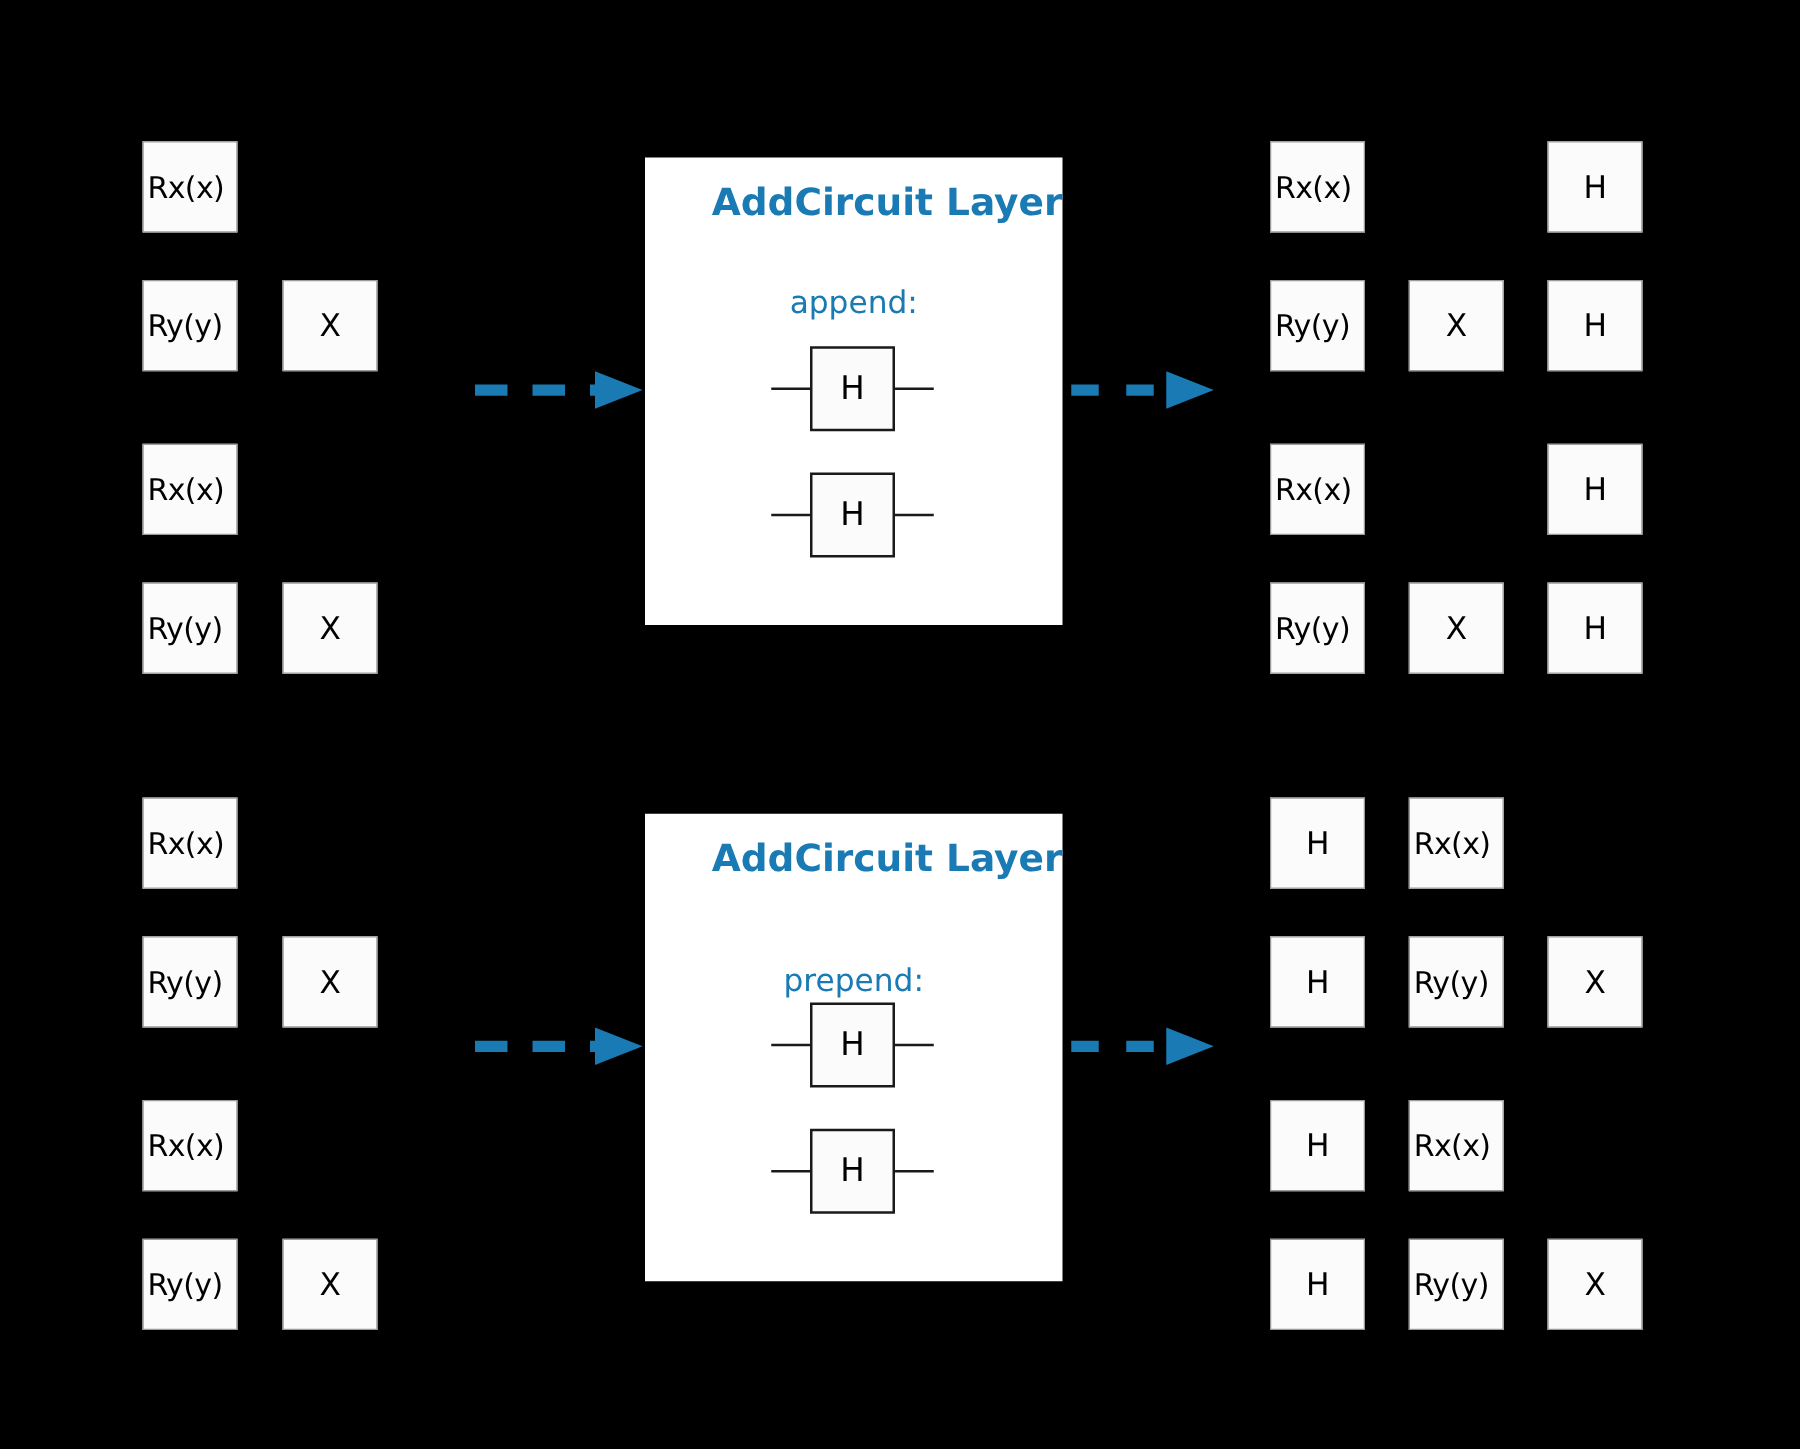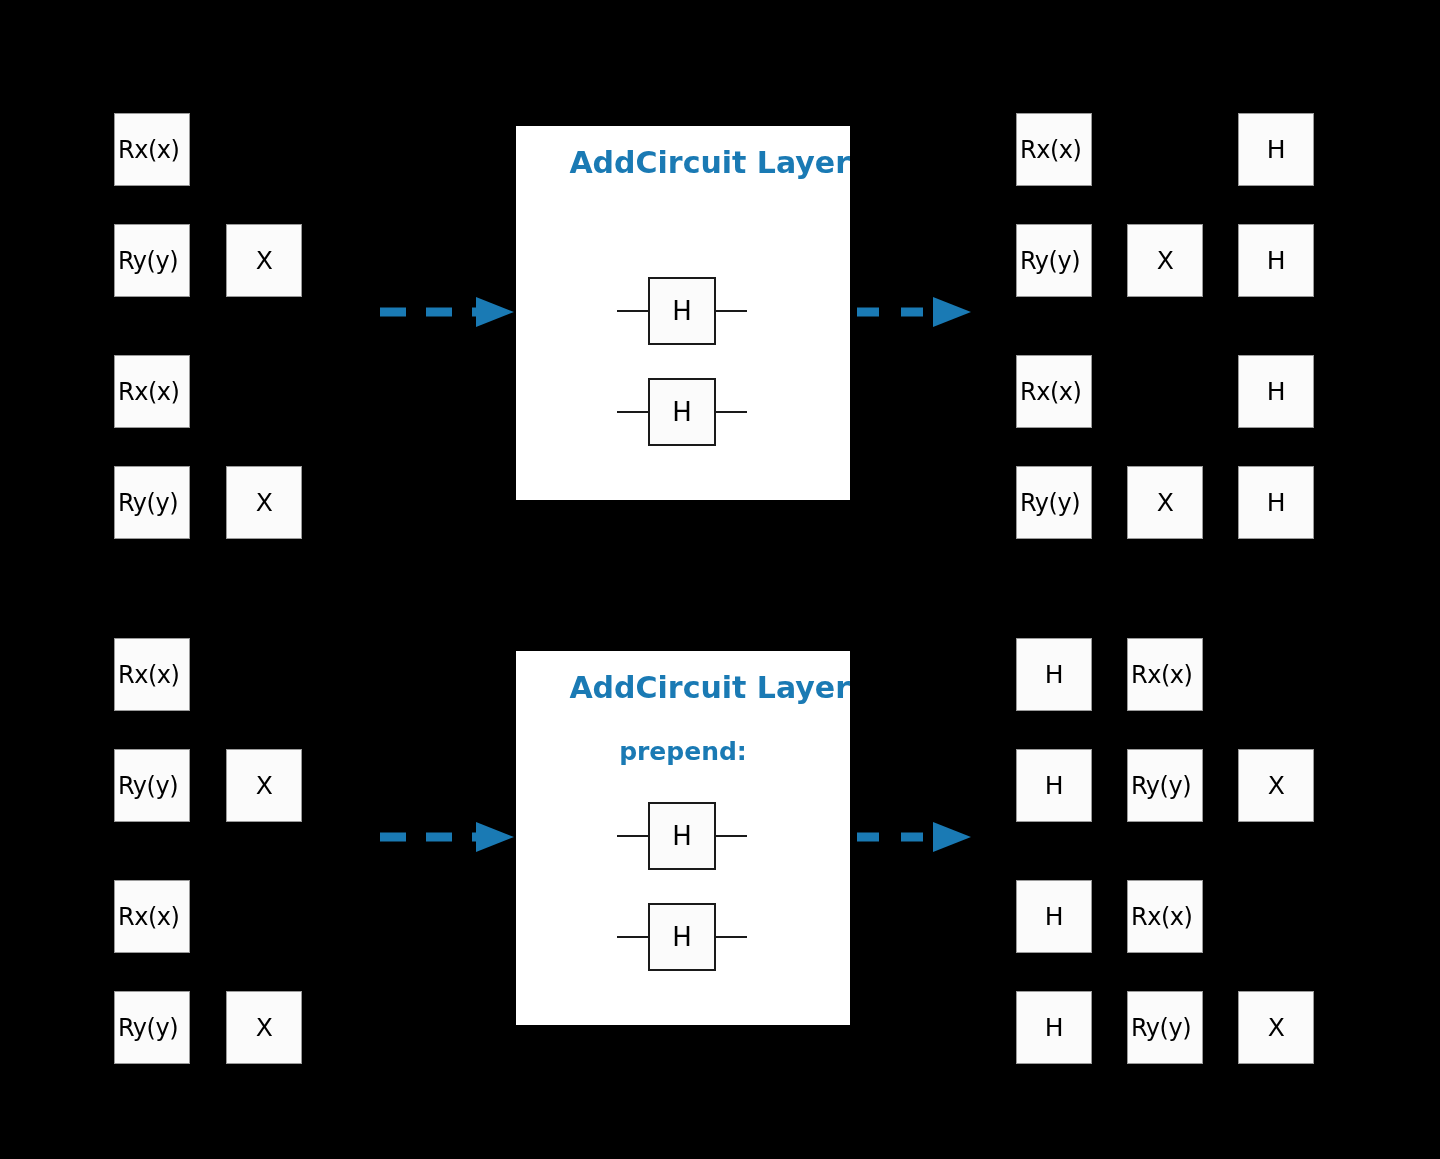--- a/index.html
+++ b/index.html
@@ -128,20 +128,21 @@
 
   <div class="arrow" style="left:378px; top:292px; width:138px;">
     <svg width="138" height="40" viewBox="0 0 138 40">
       <line x1="2" y1="20" x2="104" y2="20" stroke="#1a7ab4" stroke-width="9" stroke-dasharray="26 20"></line>
       <polygon points="98,5 136,20 98,35" fill="#1a7ab4"></polygon>
     </svg>
   </div>
 
   <div class="panel" style="left:516px; top:126px;">
     <div class="panel-title" style="top:19px;">AddCircuit Layer</div>
+    <div class="panel-mode" style="top:101px;">append:</div>
 
     <div class="subgate-row" style="left:101px; top:151px;">
       <div class="wire"></div>
       <div class="subgate">H</div>
       <div class="wire"></div>
     </div>
 
     <div class="subgate-row" style="left:101px; top:252px;">
       <div class="wire"></div>
       <div class="subgate">H</div>
@@ -186,21 +187,21 @@
 
   <div class="arrow" style="left:378px; top:817px; width:138px;">
     <svg width="138" height="40" viewBox="0 0 138 40">
       <line x1="2" y1="20" x2="104" y2="20" stroke="#1a7ab4" stroke-width="9" stroke-dasharray="26 20"></line>
       <polygon points="98,5 136,20 98,35" fill="#1a7ab4"></polygon>
     </svg>
   </div>
 
   <div class="panel" style="left:516px; top:651px;">
     <div class="panel-title" style="top:19px;">AddCircuit Layer</div>
-    <div class="panel-mode" style="top:86px;font-weight:bold;">prepend:</div>
+    <div class="panel-mode" style="top:119px;">prepend:</div>
 
     <div class="subgate-row" style="left:101px; top:151px;">
       <div class="wire"></div>
       <div class="subgate">H</div>
       <div class="wire"></div>
     </div>
 
     <div class="subgate-row" style="left:101px; top:252px;">
       <div class="wire"></div>
       <div class="subgate">H</div>

